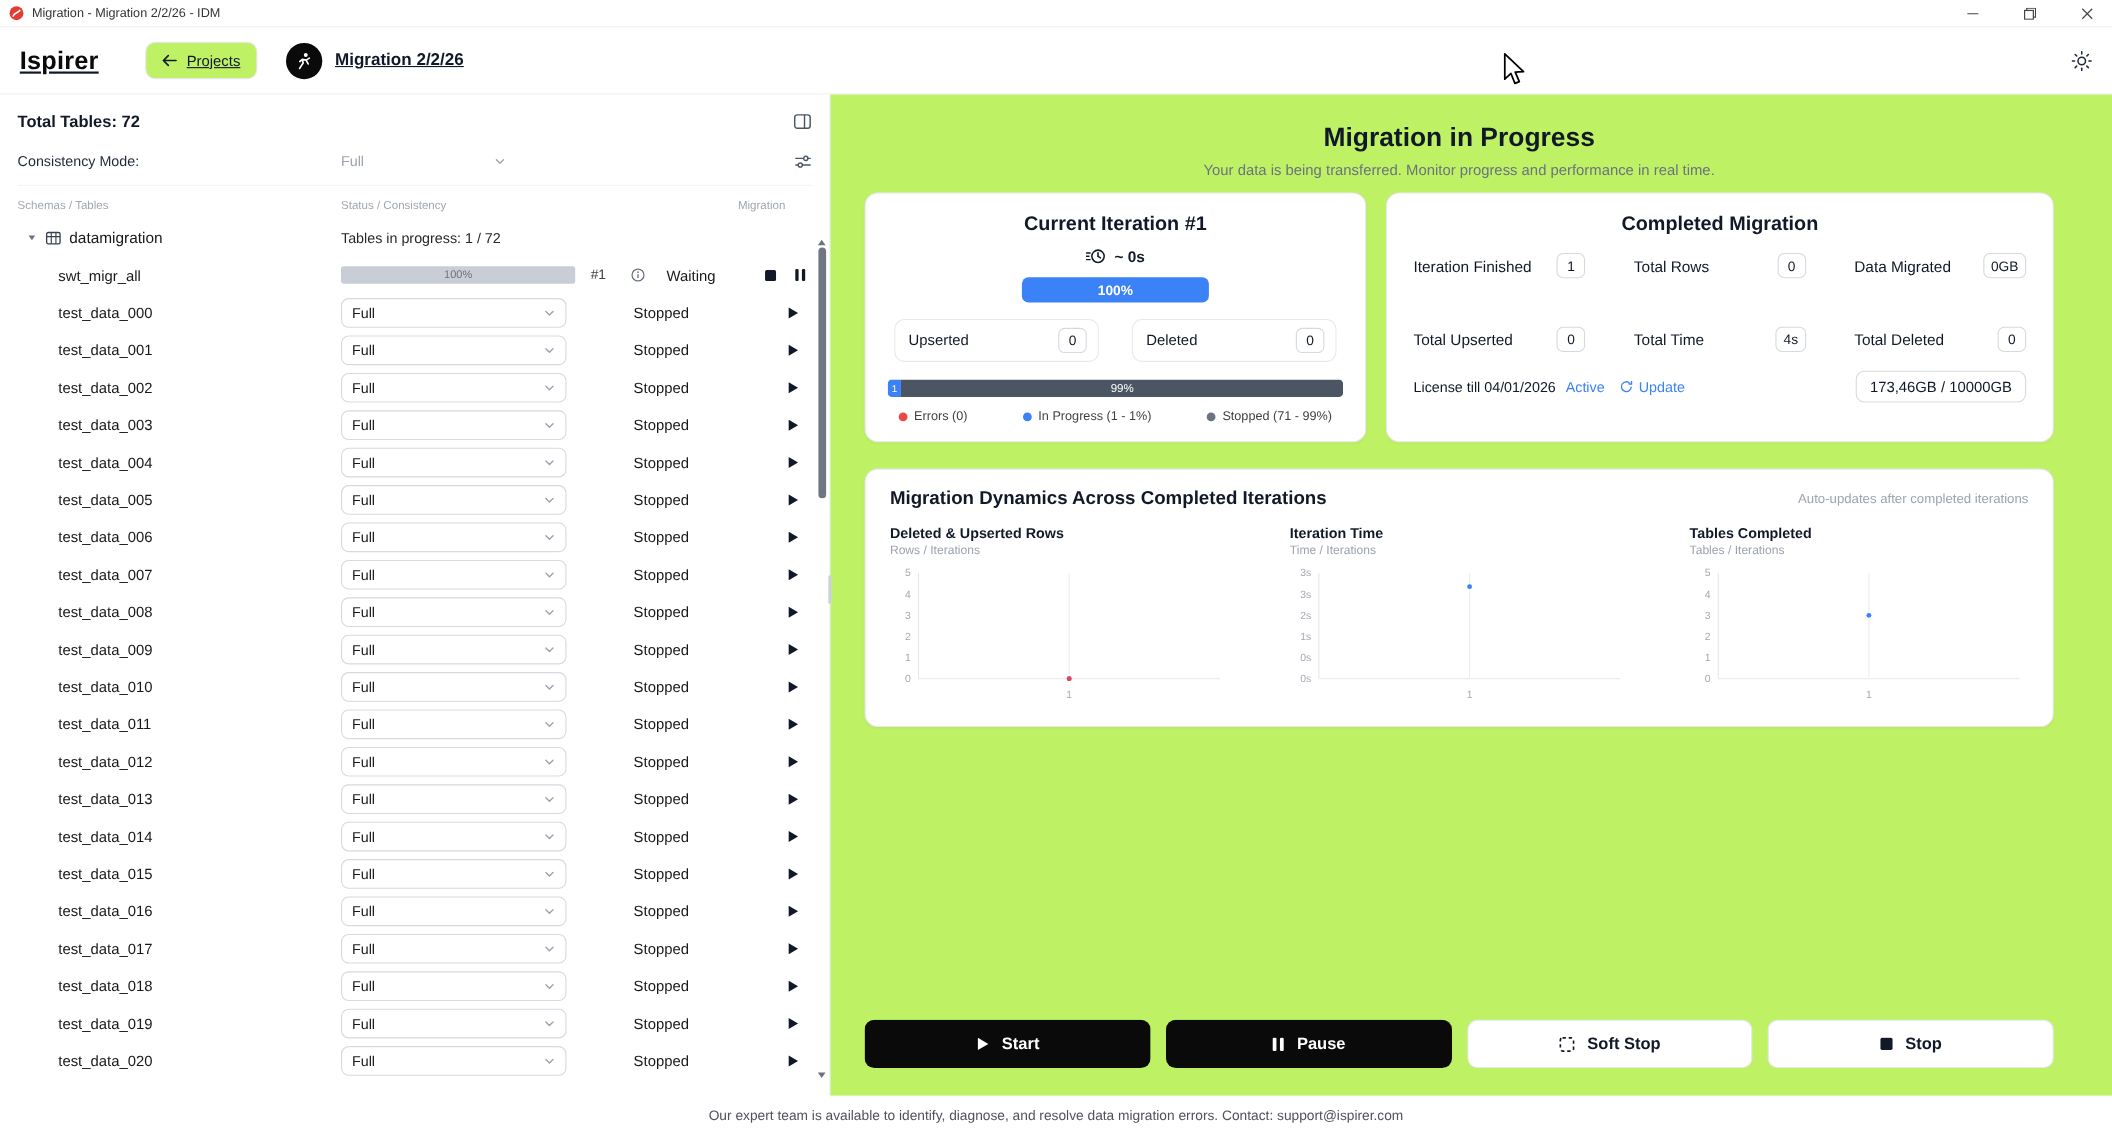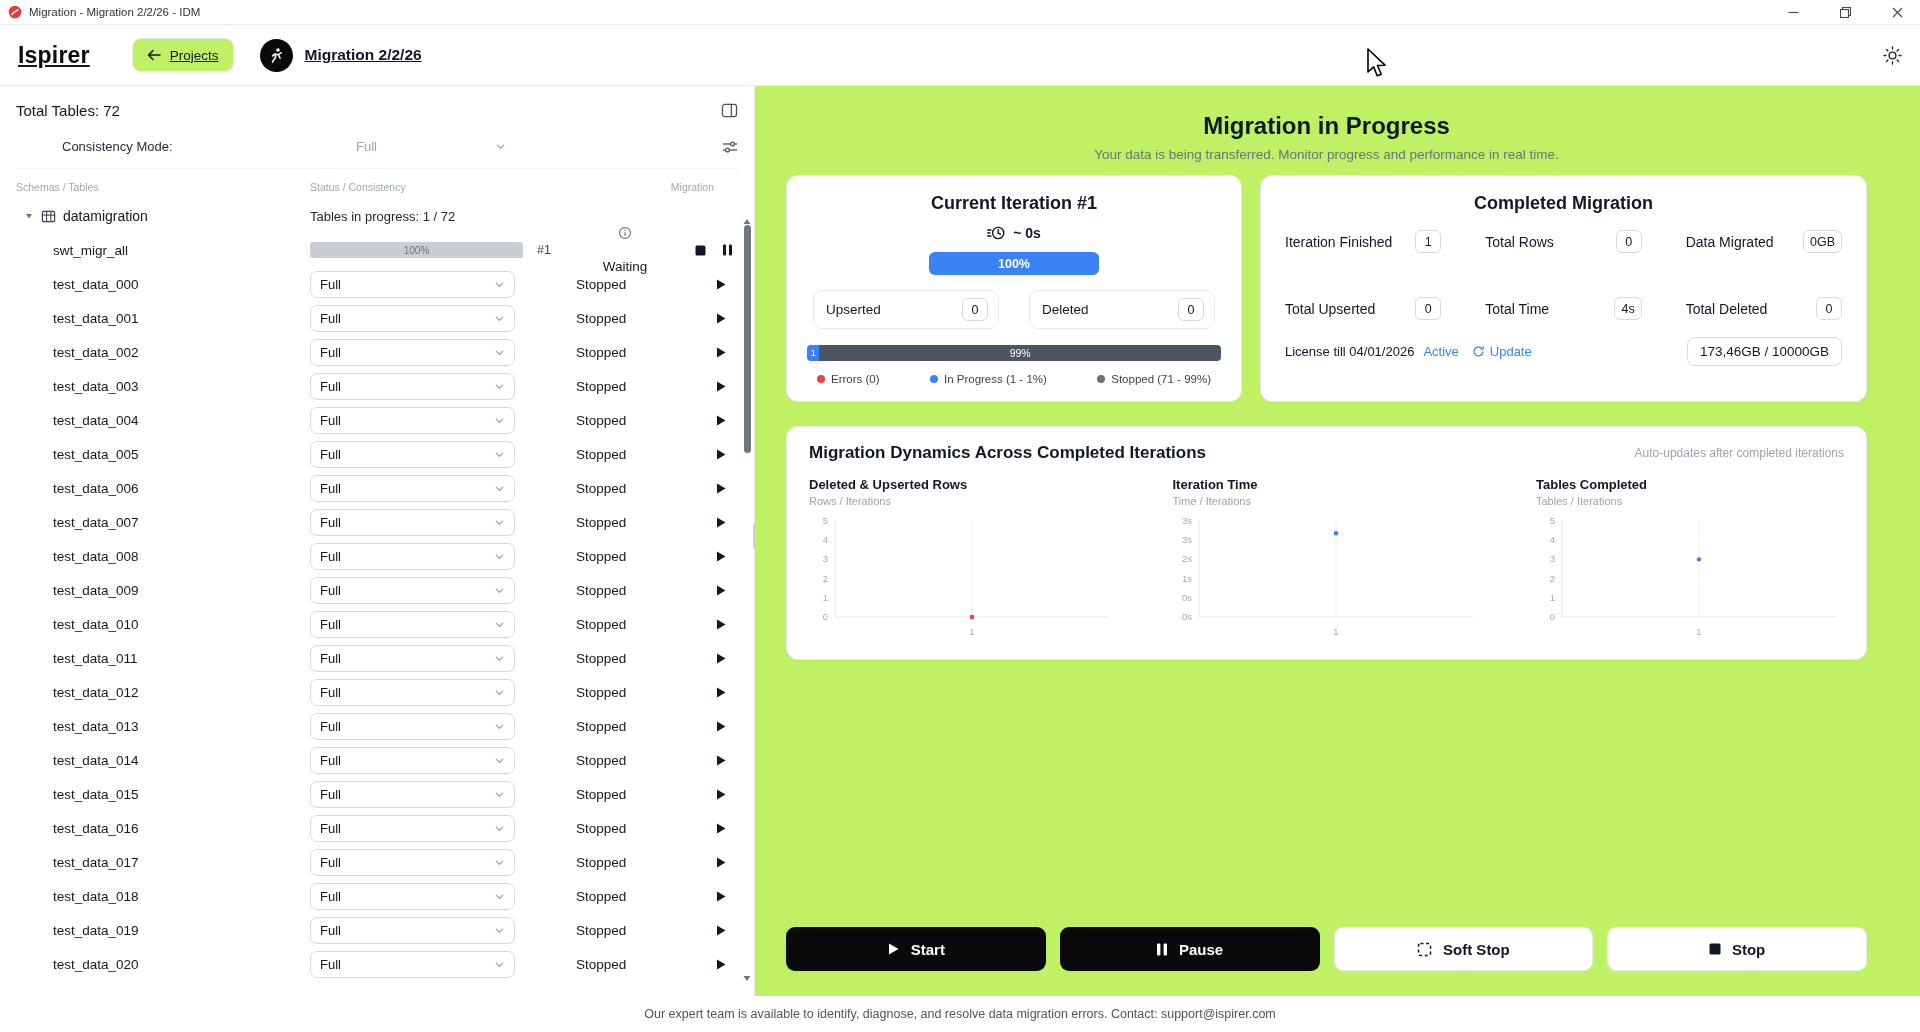--- a/index.html
+++ b/index.html
@@ -20,44 +20,44 @@
   .avatar { margin-left:26px; width:33px; height:33px; border-radius:50%; background:#0a0a0a; display:flex; align-items:center; justify-content:center; flex:none; }
   .proj-title { margin-left:12px; font-size:15.5px; font-weight:700; }
   .theme-btn { margin-left:auto; display:flex; align-items:center; }
 
   
   .content { display:flex; height:910px; }
   .left-panel { width:755px; border-right:1px solid #e7e9ee; position:relative; background:#fff; flex:none; }
 
   .lp-top { padding:16px 16px 0; }
   .lp-row1 { display:flex; justify-content:space-between; align-items:center; }
-  .lp-title { font-size:15px; font-weight:400; }
+  .lp-title { font-size:15px; font-weight:700; }
   .lp-row2 { margin-top:20px; display:flex; align-items:center; padding-bottom:14px; border-bottom:1px solid #f2f3f5; }
-  .lp-label { font-size:13px; color:#1f2937; width:294px;margin-left:46px; }
+  .lp-label { font-size:13px; color:#1f2937; width:294px; }
   .lp-select { width:150px; display:flex; align-items:center; justify-content:space-between; color:#9ca3af; font-size:13px; }
   .lp-filter { margin-left:auto; display:flex; }
 
   .lp-cols { margin-top:12px; padding:0 16px; display:flex; align-items:center; font-size:10.5px; color:#a1a7b0; }
   .col-a { width:294px; } .col-b { width:252px; } .col-c { margin-left:auto; margin-right:24px; }
 
   .rows { margin-top:6px; }
   .trow { height:34px; display:flex; align-items:center; padding-left:16px; width:743px; font-size:13.5px; color:#18181b; }
   .cell-name { width:294px; display:flex; align-items:center; }
   .cell-name.schema { gap:7px; padding-left:8px; font-size:14px; }
   .cell-name.child { padding-left:37px; }
   .cell-mid { width:213px; display:flex; align-items:center; font-size:13px; color:#27272a; }
   .dropdown { width:205px; height:27px; border:1px solid #d6d9de; border-radius:7px; display:flex; align-items:center; justify-content:space-between; padding:0 9px; background:#fff; font-size:13px; color:#18181b; }
   .status { margin-left:53px; width:92px; }
   .row-play { margin-left:auto; margin-right:16px; display:flex; }
 
   .progressbar { width:213px; height:16px; background:#e3e6ea; border-radius:3px; position:relative; overflow:hidden; }
   .progress-fill { position:absolute; top:0; left:0; bottom:0; background:#c9ced6; }
   .progress-text { position:absolute; inset:0; display:flex; align-items:center; justify-content:center; font-size:10px; color:#71717a; }
   .iter-num { margin-left:14px; font-size:12.5px; color:#3f3f46; }
-  .waiting { margin-left:22px; display:flex; align-items:center; gap:19px; width:104px;flex-direction:column; }
+  .waiting { margin-left:22px; display:flex; align-items:center; gap:19px; width:104px; }
   .swt-actions { margin-left:auto; margin-right:10px; display:flex; gap:16px; align-items:center; }
 
   .lp-scroll { position:absolute; top:125px; bottom:10px; right:1px; width:11px; }
   .scroll-up { position:absolute; top:0; left:1px; }
   .scroll-down { position:absolute; bottom:0; left:1px; }
   .scroll-thumb { position:absolute; top:14px; left:2px; width:7px; height:228px; background:#6f7680; border-radius:4px; }
   .resize-handle { position:absolute; right:-2px; top:437px; width:3px; height:26px; background:#cdd2d9; border-radius:2px; z-index:5; }
 
   
   .main { flex:1; position:relative; padding:0 53px 0 31px; background:#bef264; }

